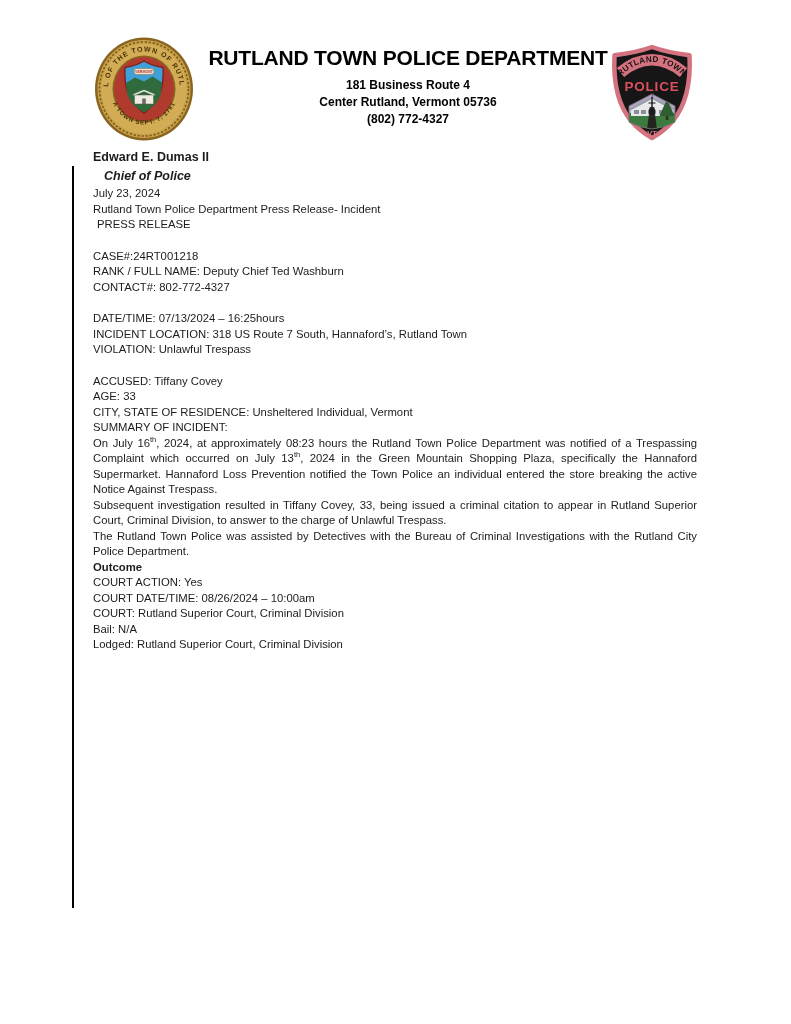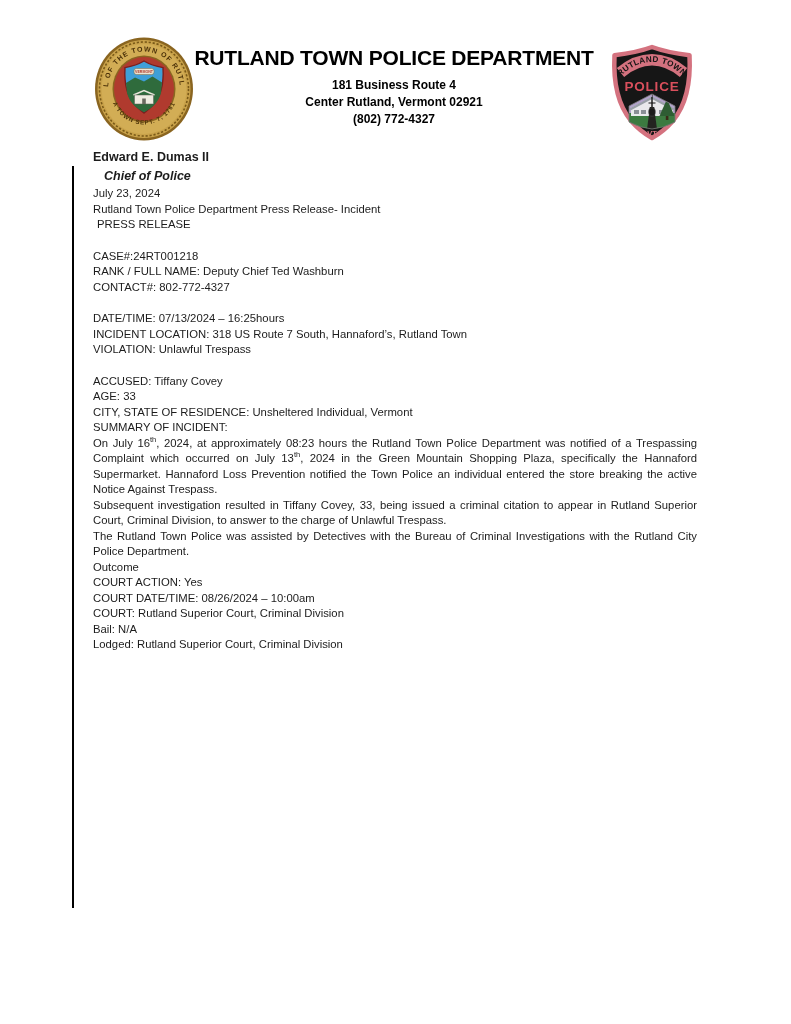--- a/index.html
+++ b/index.html
@@ -10,21 +10,21 @@
     height: 1024px;
     background: #ffffff;
     font-family: "Liberation Sans", sans-serif;
     color: #1c1c1c;
     overflow: hidden;
   }
 
   
   .seal { position: absolute; left: 94px; top: 36px; }
   .patch { position: absolute; left: 606px; top: 44px; }
-  .head-center { position: absolute; left: 174px; top: 46px; width: 440px; text-align: center; color: #000; }
+  .head-center { position: absolute; left: 188px; top: 46px; width: 440px; text-align: center; color: #000; }
   .dept-title {
     margin: 0 0 7px 0;
     font-size: 21px;
     font-weight: bold;
     letter-spacing: -0.2px;
     white-space: nowrap;
   }
   .addr { font-size: 12px; font-weight: bold; line-height: 17px; }
 
   
@@ -40,21 +40,21 @@
     line-height: 15.5px;
   }
   .content p { margin: 0; }
   .sig-name { font-weight: bold; font-size: 12.5px; line-height: 19px; }
   .sig-title { font-style: italic; font-size: 12.5px; line-height: 19px; margin-left: 11px; font-weight: bold; }
   .gap-1 { margin-top: 16px; }
   .gap-date { margin-top: 17px; }
   .gap-2 { margin-top: 33px; }
   .press-label { padding-left: 4px; }
   .just { text-align: justify; }
-  .bold { font-weight: normal; }
+  .bold { font-weight: bold; }
   sup { font-size: 7.5px; line-height: 0; vertical-align: super; }
 </style>
 </head>
 <body>
 
 <div class="page">
 
   <header>
 
     <svg class="seal" width="100" height="106" viewBox="0 0 100 106" aria-hidden="true">
@@ -79,21 +79,21 @@
       </text>
       <path id="sealBottomArc" d="M 16 53 A 34 35.5 0 0 0 84 53" fill="none"></path>
       <text font-size="6" font-weight="bold" fill="#4a3008" letter-spacing="0.8" font-family="Liberation Sans, sans-serif">
         <textPath href="#sealBottomArc" startOffset="50%" text-anchor="middle">A TOWN SEPT. 7, 1761</textPath>
       </text>
     </svg>
 
     <div class="head-center">
       <h1 class="dept-title">RUTLAND TOWN POLICE DEPARTMENT</h1>
       <div class="addr">181 Business Route 4</div>
-      <div class="addr">Center Rutland, Vermont 02921</div>
+      <div class="addr">Center Rutland, Vermont 05736</div>
       <div class="addr">(802) 772-4327</div>
     </div>
 
     <svg class="patch" width="92" height="97" viewBox="0 0 92 97" aria-hidden="true">
       <path d="M46 3 C58 7.5 72 9.8 83.5 11.2 C85 40 78.5 63 66.8 77 C59 86 51 91.2 46 94 C41 91.2 33 86 25.2 77 C13.5 63 7 40 8.5 11.2 C20 9.8 34 7.5 46 3 Z" fill="#161616" stroke="#d4727f" stroke-width="4.5" stroke-linejoin="round"></path>
 
       <path d="M14.5 28.5 C26 19 36 15.8 46 15.8 C56 15.8 66 19 77.5 28.5" fill="none" stroke="#d4727f" stroke-width="11.5"></path>
       <path id="patchArc" d="M16.5 30.5 C27 21 36.5 18 46 18 C55.5 18 65 21 75.5 30.5" fill="none"></path>
       <text font-size="8.2" font-weight="bold" fill="#141414" letter-spacing="0.4" font-family="Liberation Sans, sans-serif">
         <textPath href="#patchArc" startOffset="50%" text-anchor="middle">RUTLAND TOWN</textPath>

